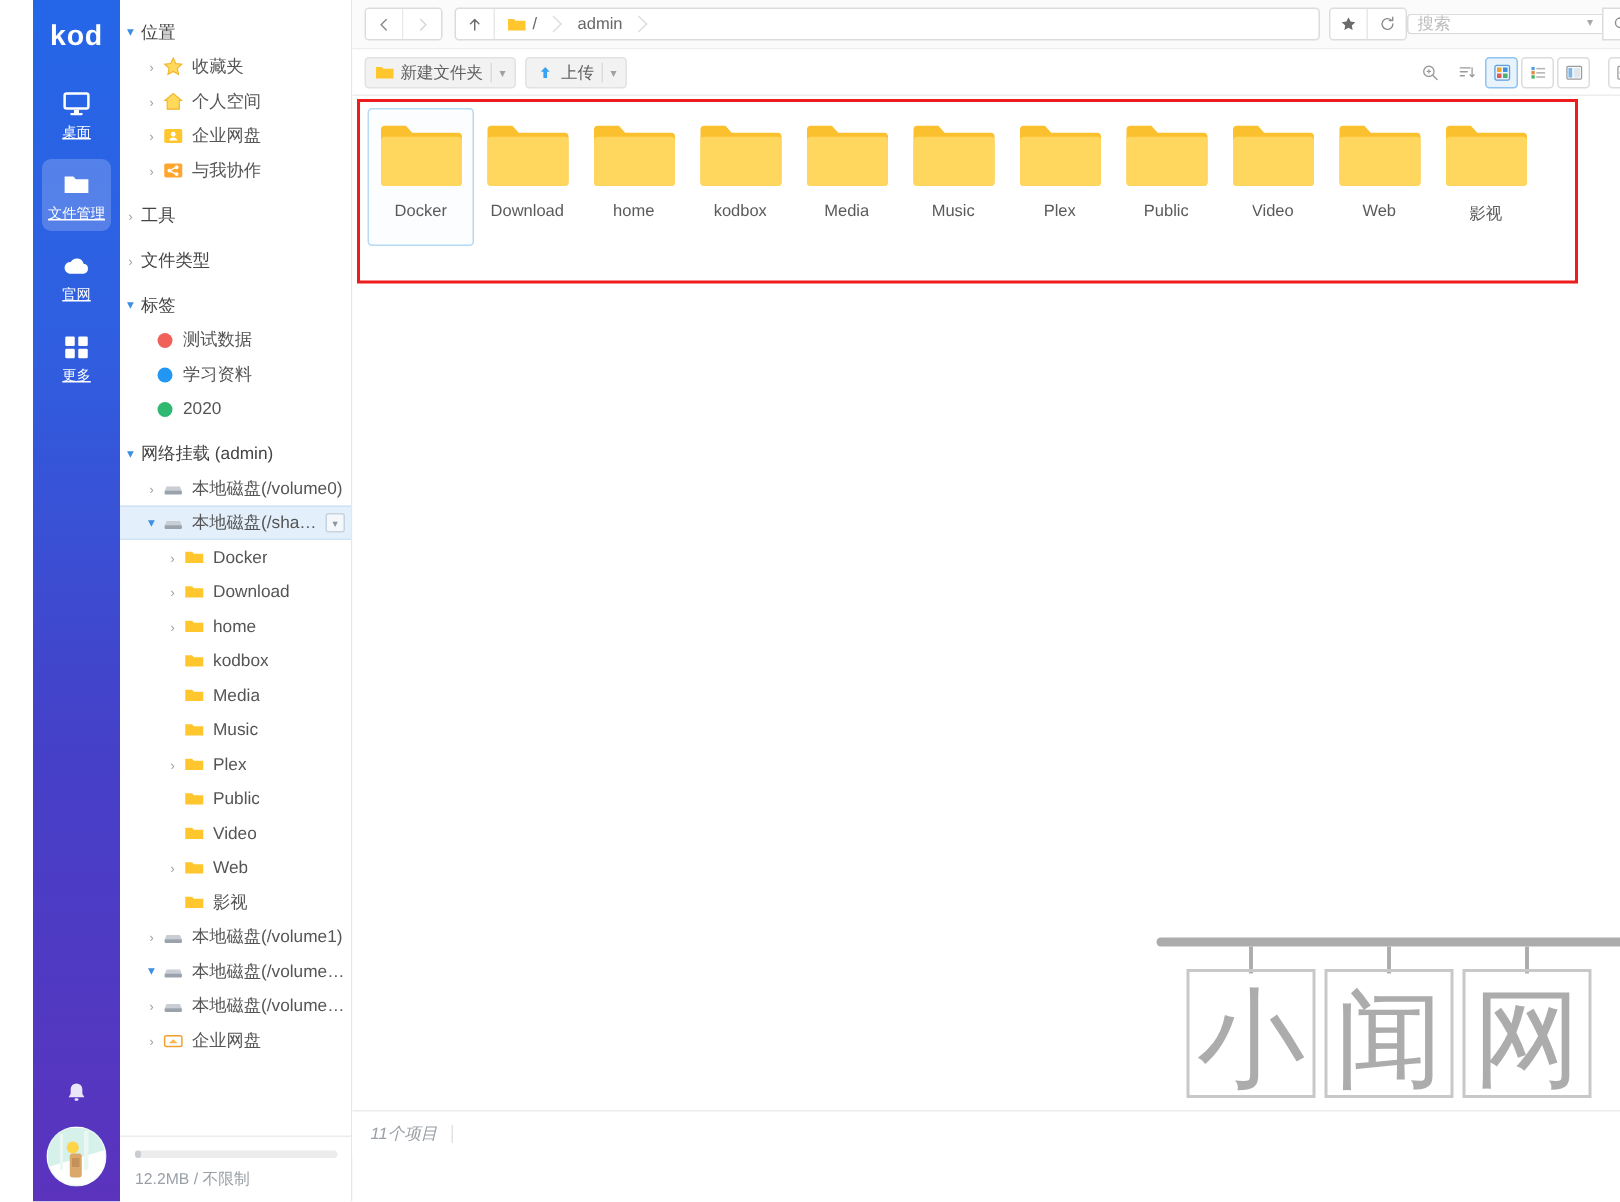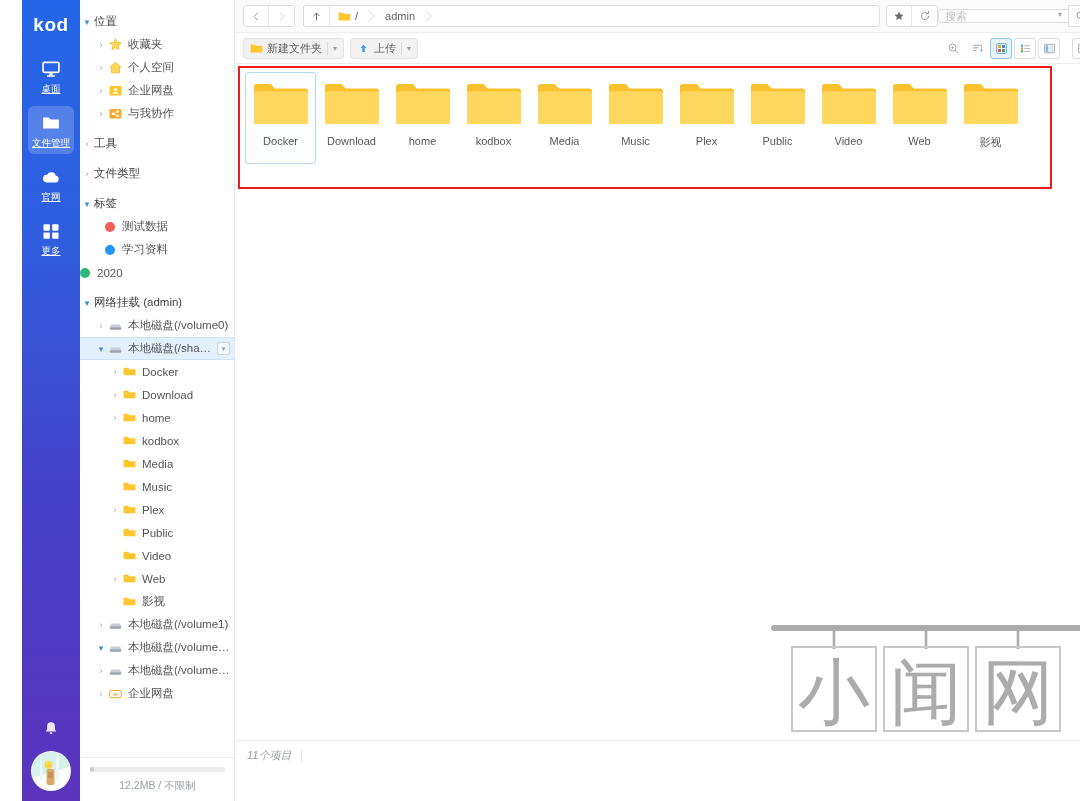--- a/index.html
+++ b/index.html
@@ -63,21 +63,21 @@
     width: 13px; height: 13px; margin-left: 5px; border: 1px solid #c6d4e0;
     background: #f4f8fb; border-radius: 2px; font-size: 7px; color: #8a97a3;
     display: flex; align-items: center; justify-content: center; flex: 0 0 13px;
   }
   .storage {
     position: absolute; bottom: 0; left: 0; width: 155px; height: 44px;
     border-top: 1px solid #ececec; background: #fff; padding: 9px 10px 0 10px;
   }
   .storage-bar { height: 5px; border-radius: 3px; background: #ececec; margin-bottom: 7px; }
   .storage-bar i { display: block; height: 5px; border-radius: 3px; background: #c9ccd1; width: 3%; }
-  .storage-txt { font-size: 10.5px; color: #9aa0a6; text-align: center; }
+  .storage-txt { font-size: 10.5px; color: #9aa0a6; }
 
   
   .main { flex: 1; height: 801px; position: relative; background: #fff; }
   .topbar {
     height: 33px; border-bottom: 1px solid #ededed; background: #fbfbfb;
     display: flex; align-items: center; padding: 0 8px;
   }
   .btn-g { display: flex; height: 22px; border: 1px solid #dcdcdc; border-radius: 3px; overflow: hidden; background: #fff; }
   .tb-btn {
     width: 25px; height: 20px; display: flex; align-items: center; justify-content: center;
@@ -289,21 +289,21 @@
       </div>
 
       <div class="row" style="padding-left:25px">
         <span class="dot" style="background:#F0615A"></span>
         <span class="rtext">测试数据</span>
       </div>
       <div class="row" style="padding-left:25px">
         <span class="dot" style="background:#2196F3"></span>
         <span class="rtext">学习资料</span>
       </div>
-      <div class="row" style="">
+      <div class="row" style="padding-left:25px">
         <span class="dot" style="background:#2EB872"></span>
         <span class="rtext">2020</span>
       </div>
 
       <div class="sp"></div>
       <div class="row group">
         <span class="caret open">▾</span>
         <span class="rtext">网络挂载 (admin)</span>
       </div>
 

